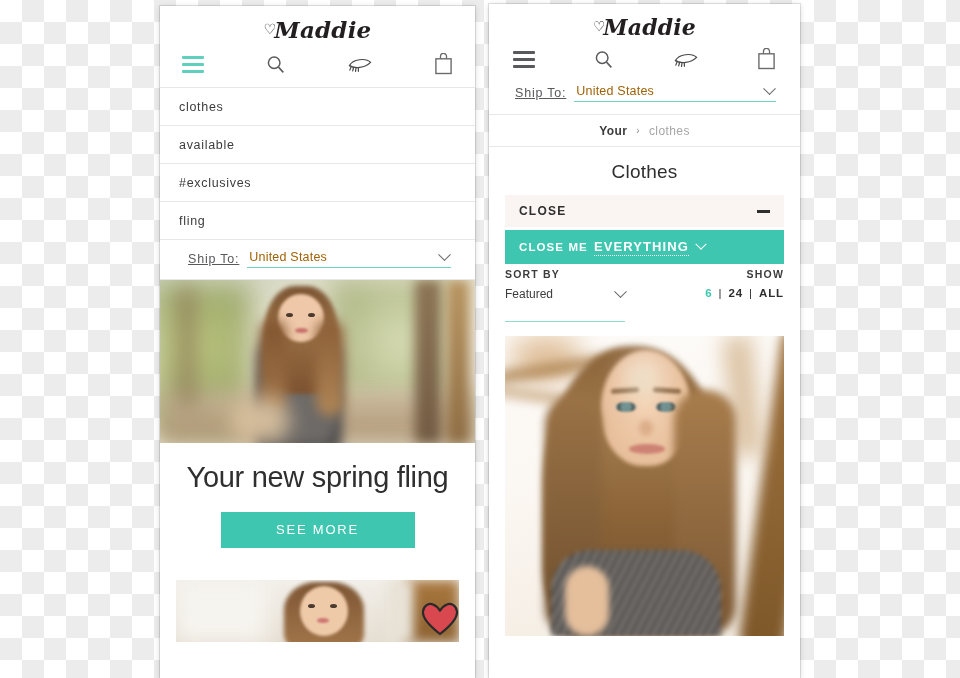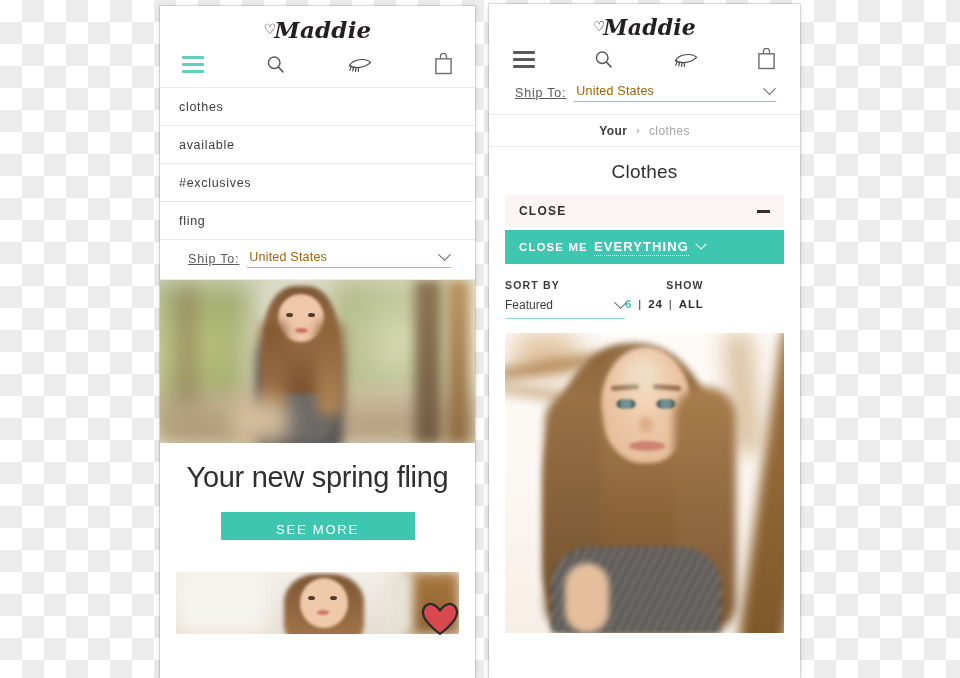--- a/index.html
+++ b/index.html
@@ -129,21 +129,21 @@
     font-size: 29px;
     line-height: 36px;
     color: #2f2f2f;
     font-weight: 400;
     letter-spacing: -0.3px;
   }
   .cta {
     display: block;
     margin: 17px auto 0 auto;
     width: 194px;
-    height: 28px;
+    height: 36px;
     line-height: 36px;
     background: #3ec6b0;
     color: #ffffff;
     font-size: 13px;
     letter-spacing: 1.8px;
     text-align: center;
     border: none;
     cursor: pointer;
     font-family: inherit;
   }
@@ -237,38 +237,39 @@
   }
   .chev-w {
     width: 8px; height: 8px;
     border-right: 1.8px solid #ffffff;
     border-bottom: 1.8px solid #ffffff;
     transform: rotate(45deg) translate(-2px,-2px);
     margin-left: 2px;
   }
 
   .sortview {
-    margin: 15px 16px 0 16px;
-    display: flex;
+    margin: 4px 16px 0 16px;
+    display: flex;
+    justify-content: space-between;
     align-items: flex-start;
   }
   .sv-cap {
     font-size: 10.5px;
     font-weight: 700;
     letter-spacing: 1.2px;
     color: #3c3c3c;
   }
   .sort-col { width: 120px; }
   .sort-select {
     margin-top: 7px;
     display: flex;
     align-items: center;
     justify-content: space-between;
     border-bottom: 1.5px solid #8fdccf;
-    padding-bottom: 6px;
+    padding-bottom: 20px;
     cursor: pointer;
   }
   .sort-value { font-size: 12px; color: #3c3c3c; }
   .view-col { text-align: right; }
   .view-opts {
     margin-top: 7px;
     font-size: 11.5px;
     font-weight: 700;
     letter-spacing: 0.9px;
     color: #2f2f2f;

